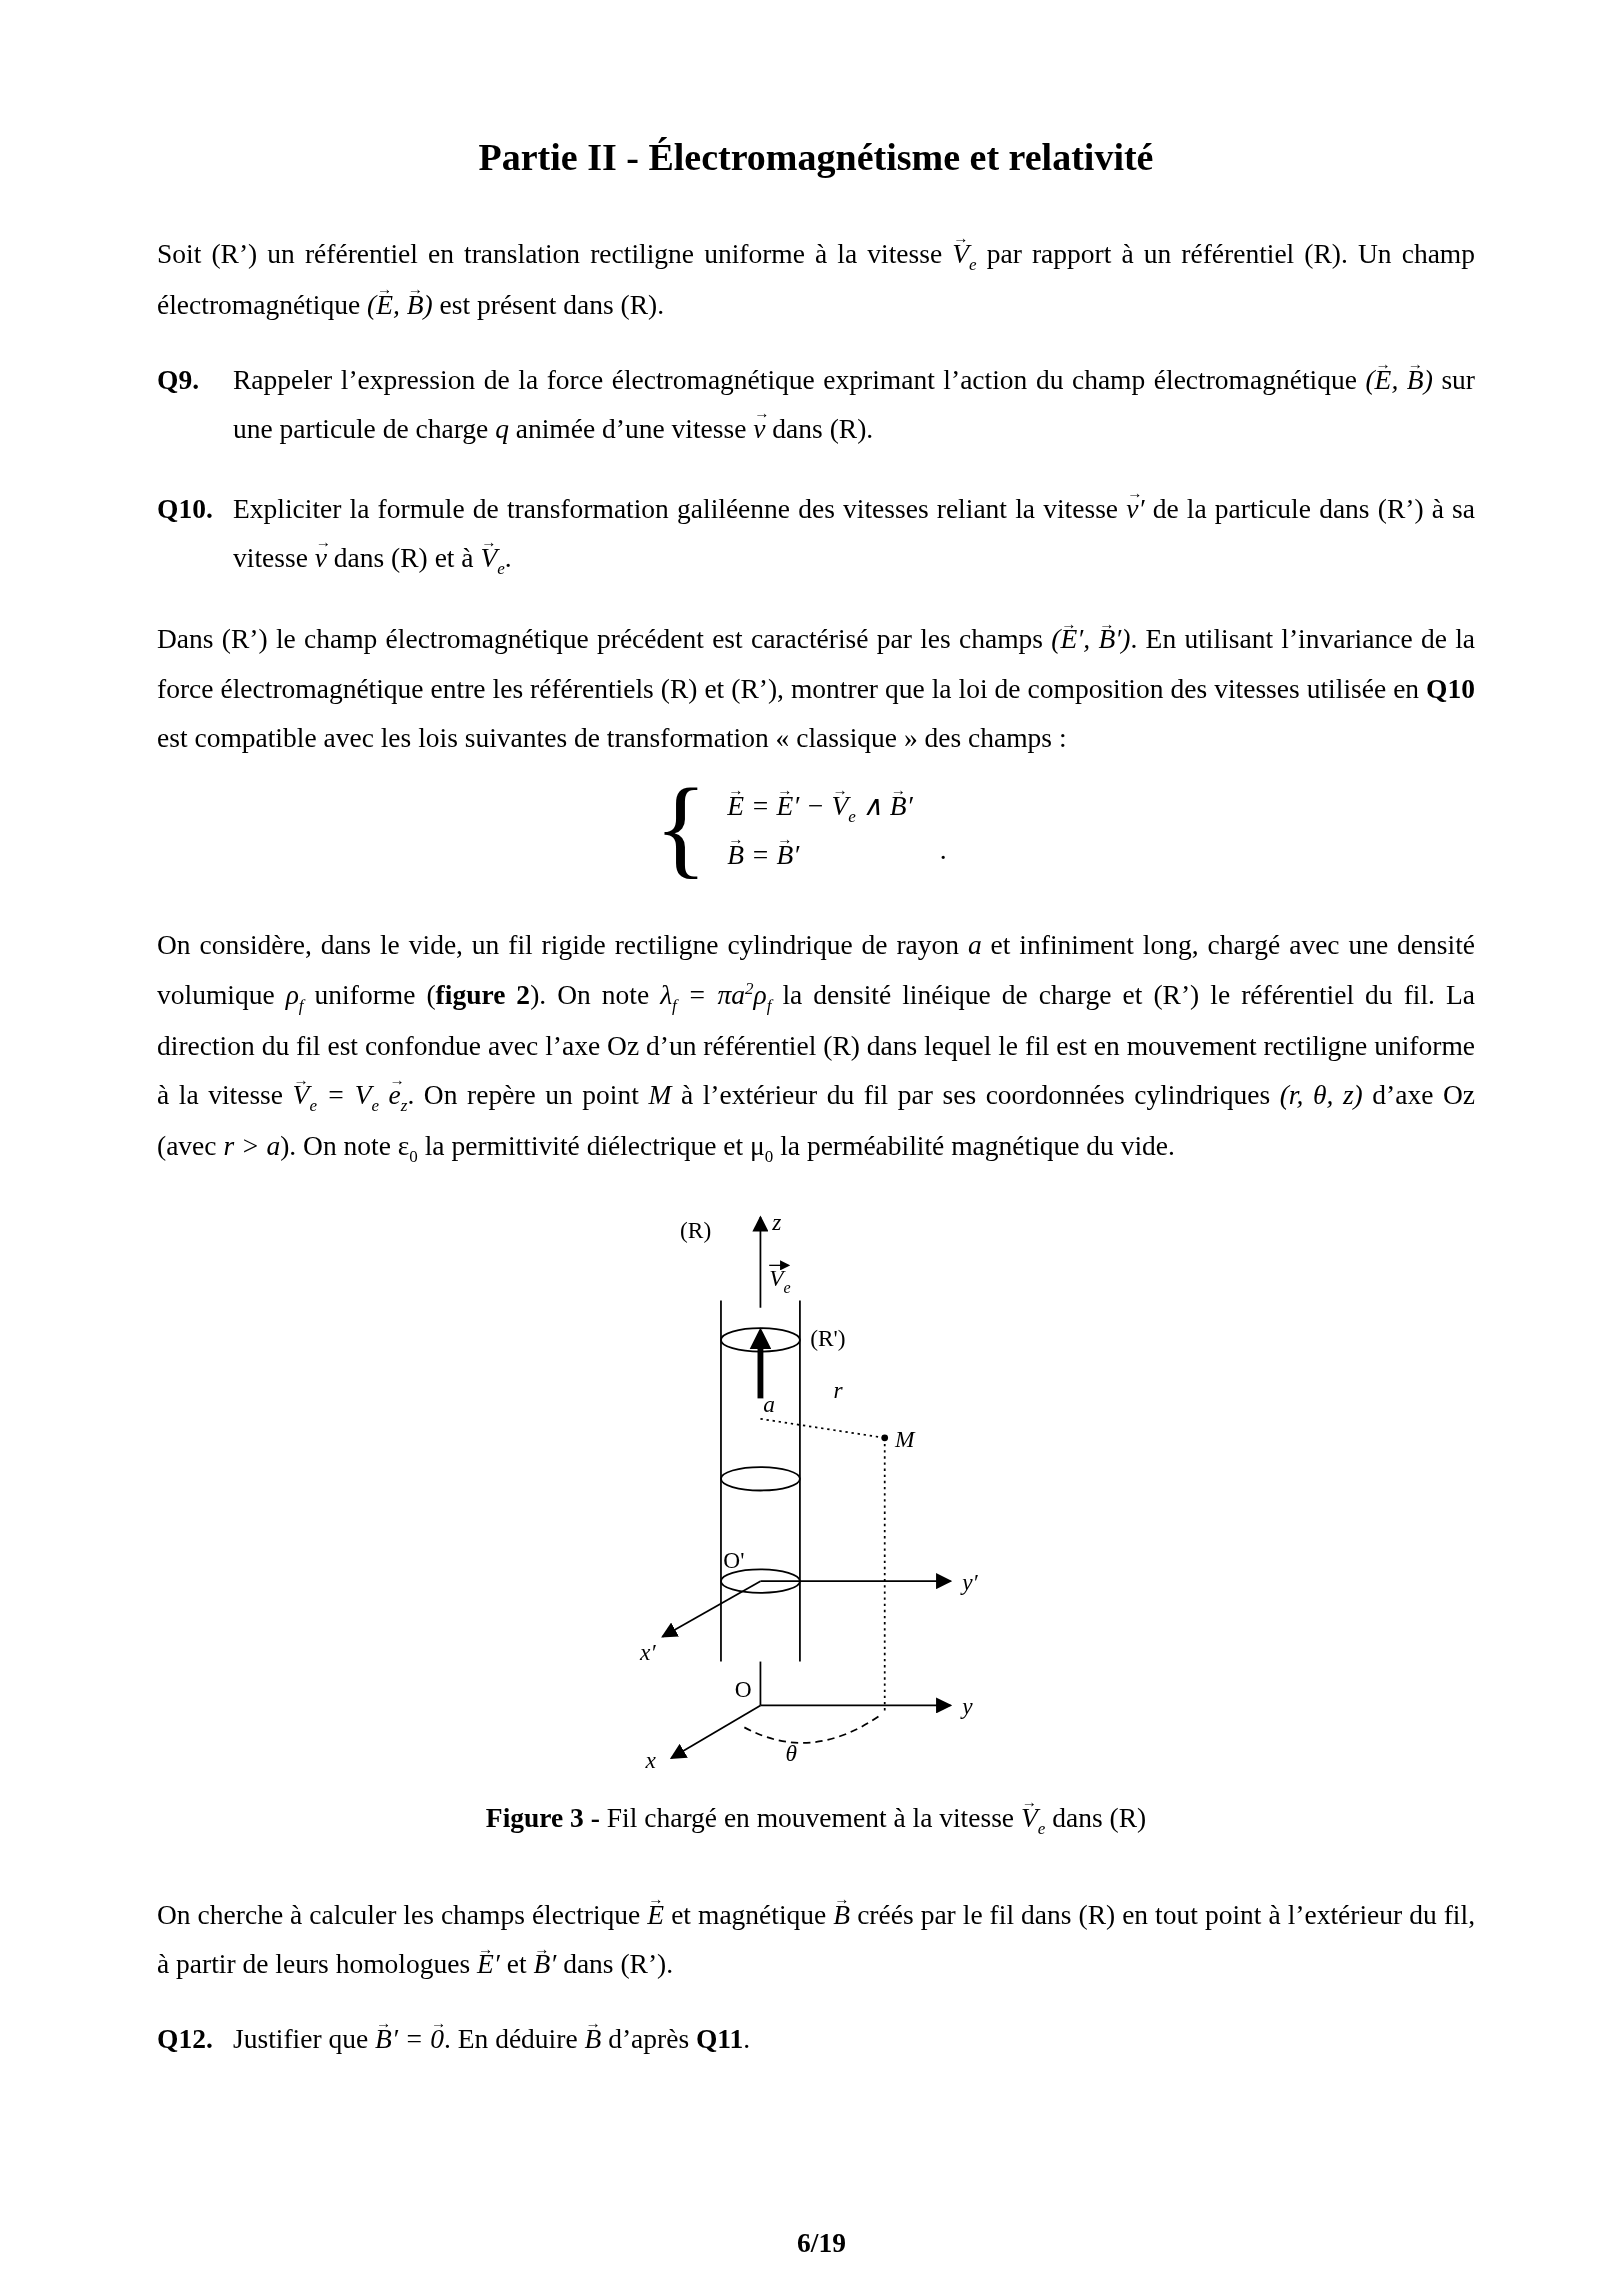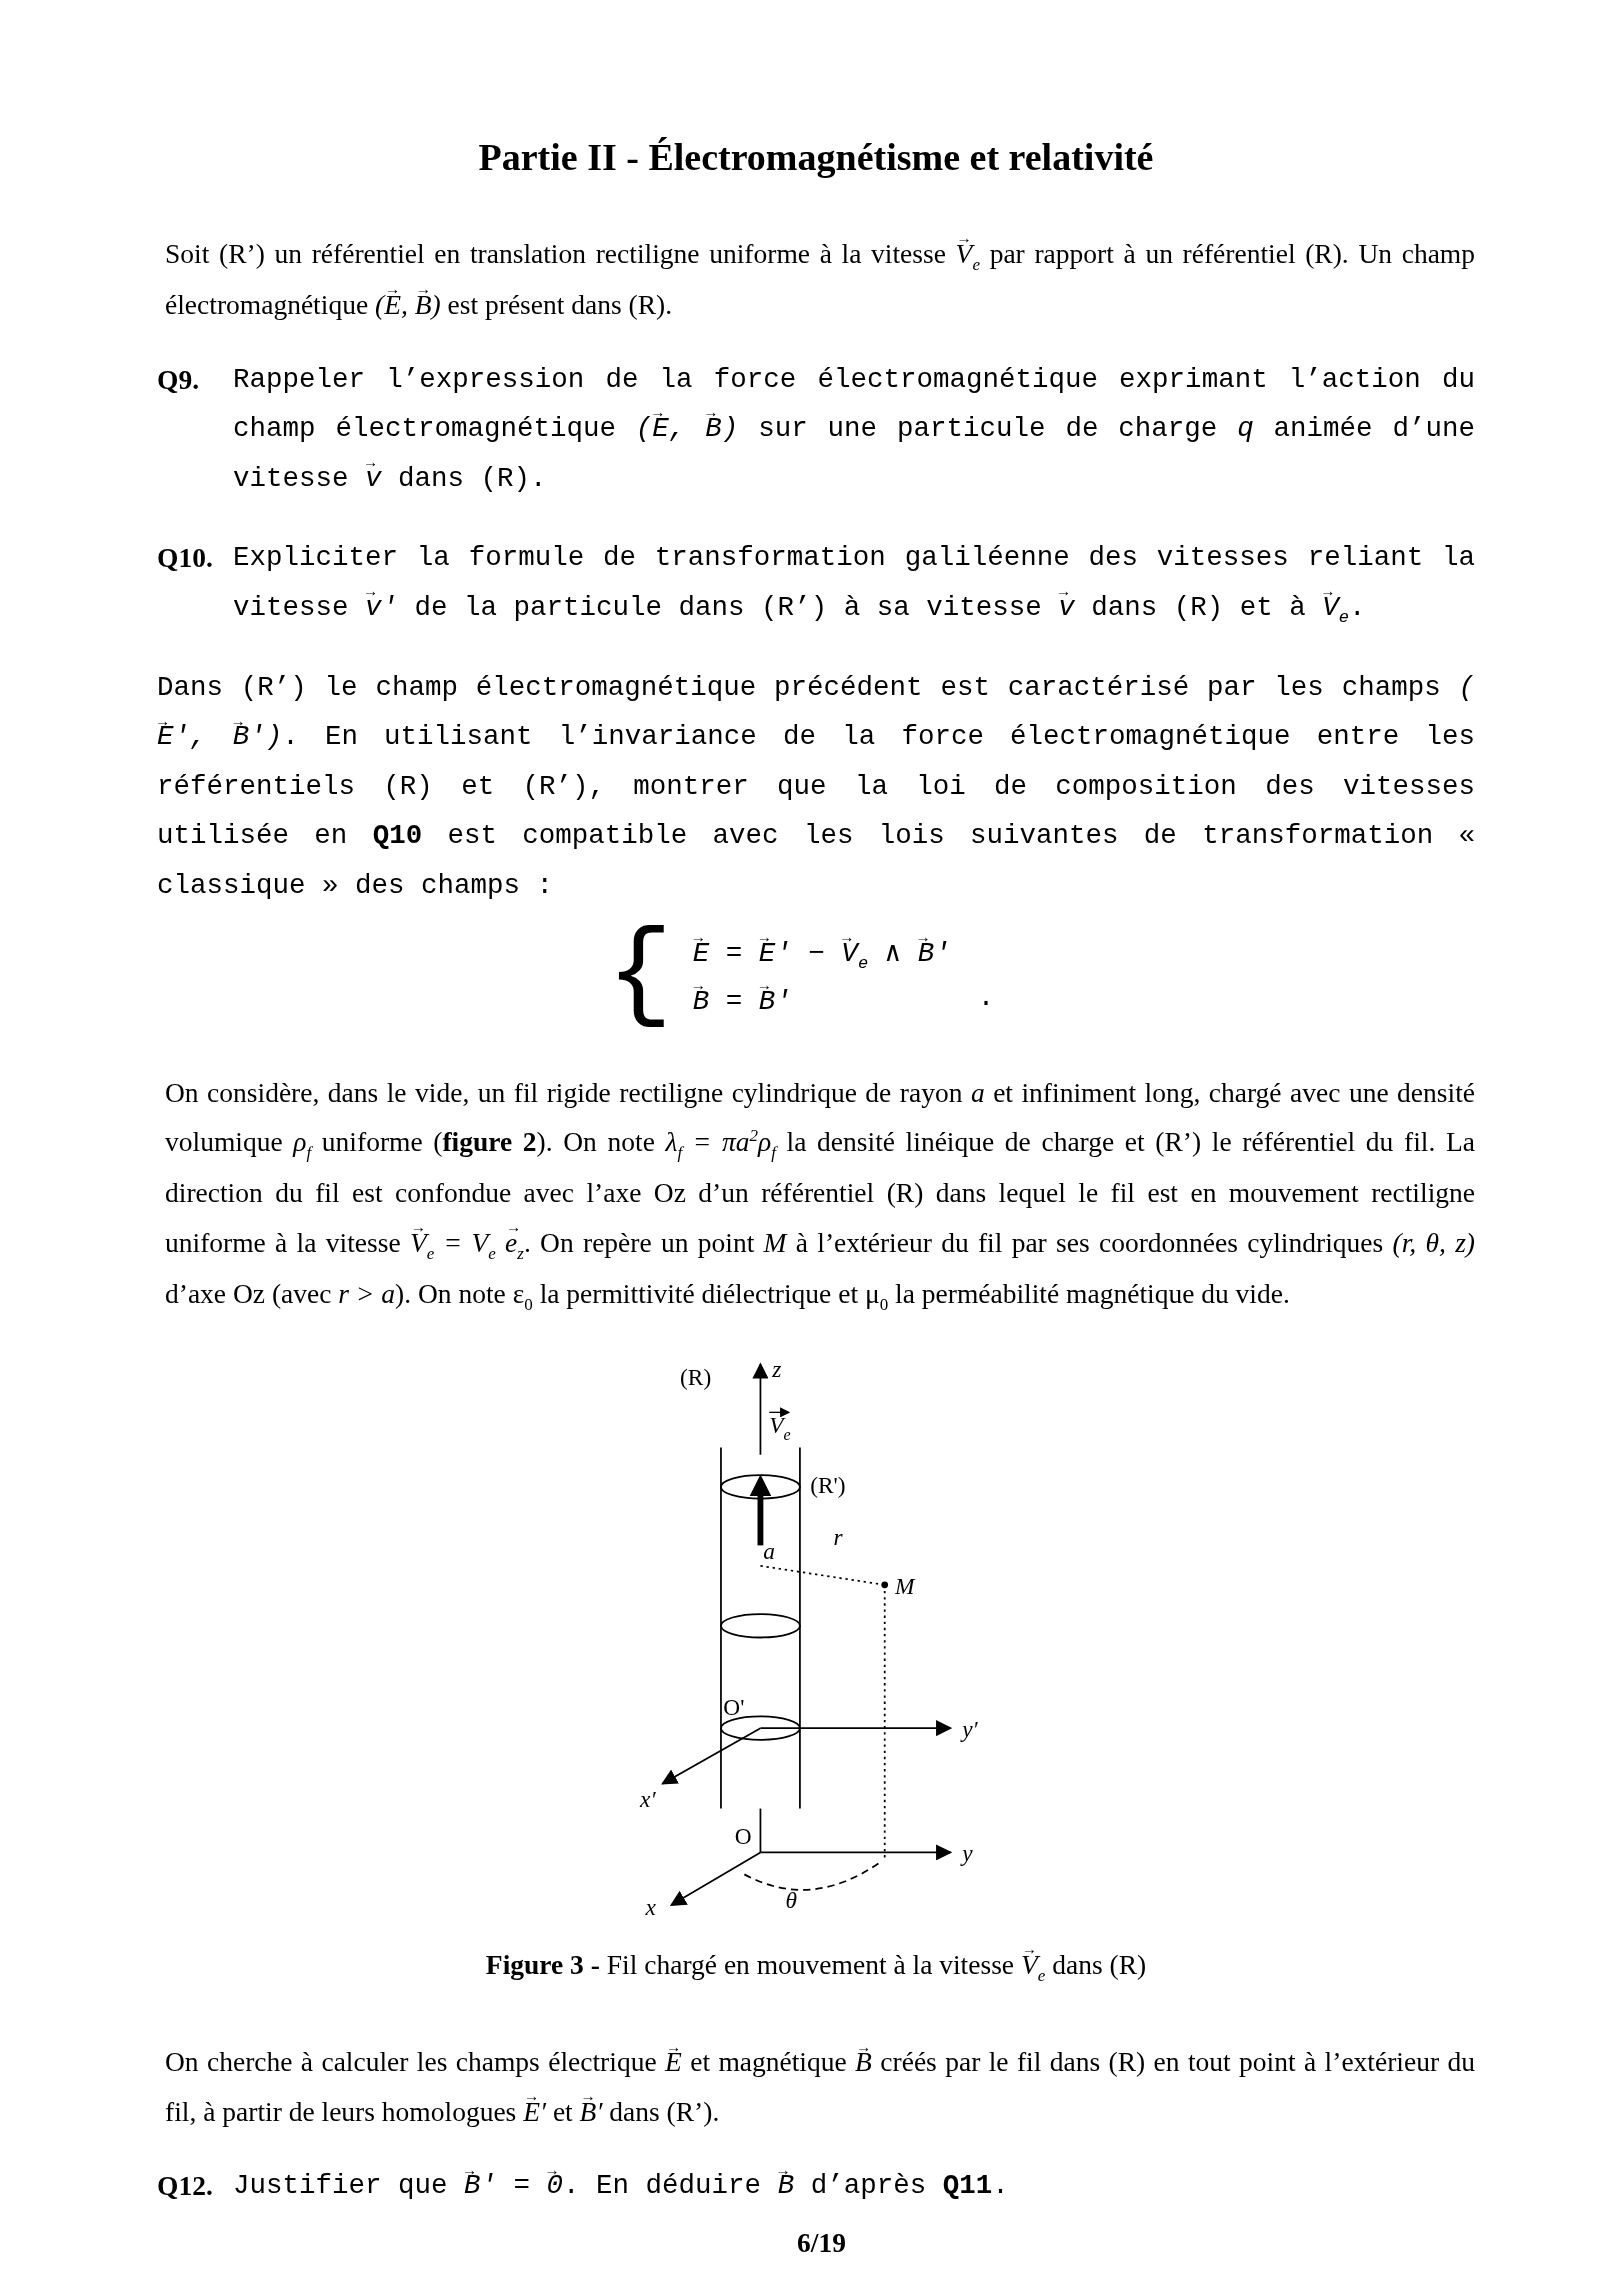--- a/index.html
+++ b/index.html
@@ -18,34 +18,34 @@
   }
   .title {
     text-align: center;
     font-size: 38px;
     font-weight: bold;
     margin: 0 0 50px 0;
   }
   .para {
     text-align: justify;
     line-height: 1.8;
-    margin: 0 0 25px 8px;
+    margin: 0 0 25px 0;
   }
   .question {
     display: flex;
     margin: 4.7px 0 30px 0;
     justify-content: space-between;
   }
   .q-label {
     width: 76px;
     flex: 0 0 76px;
     font-weight: bold;
     line-height: 1.8;
   }
-  .q-body { flex: 1; font-family: Liberation Mono, monospace; }
+  .q-body { flex: 1; }
   .q-text { text-align: justify; line-height: 1.8; }
   .m { font-style: italic; }
   sub { font-size: 0.62em; }
   sup { font-size: 0.62em; }
   .vec {
     position: relative;
     display: inline-block;
     line-height: 1;
     font-style: italic;
   }

